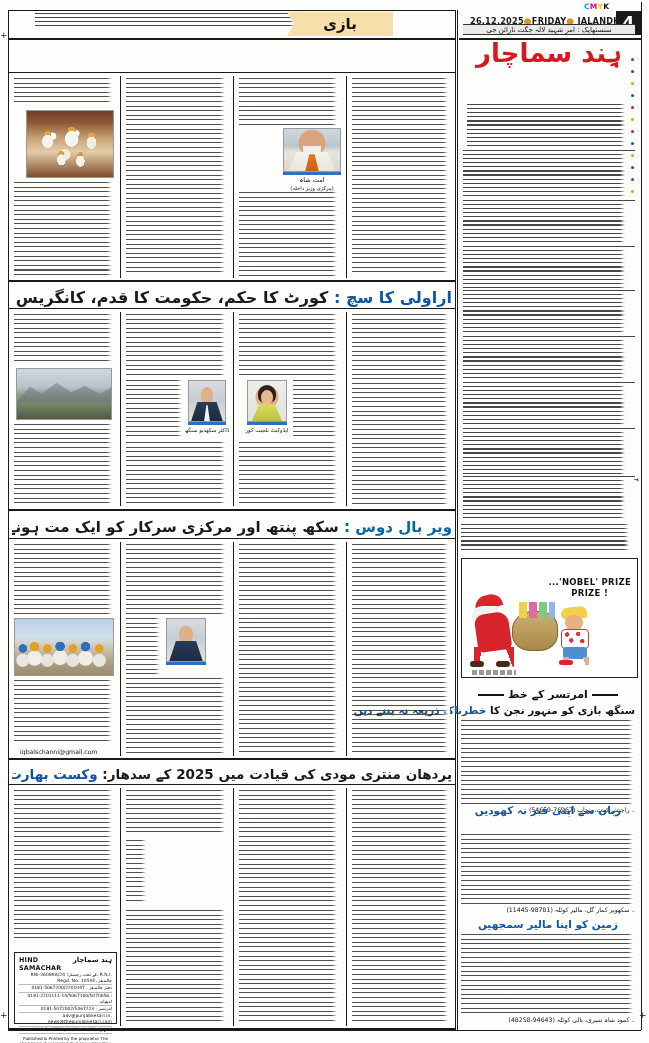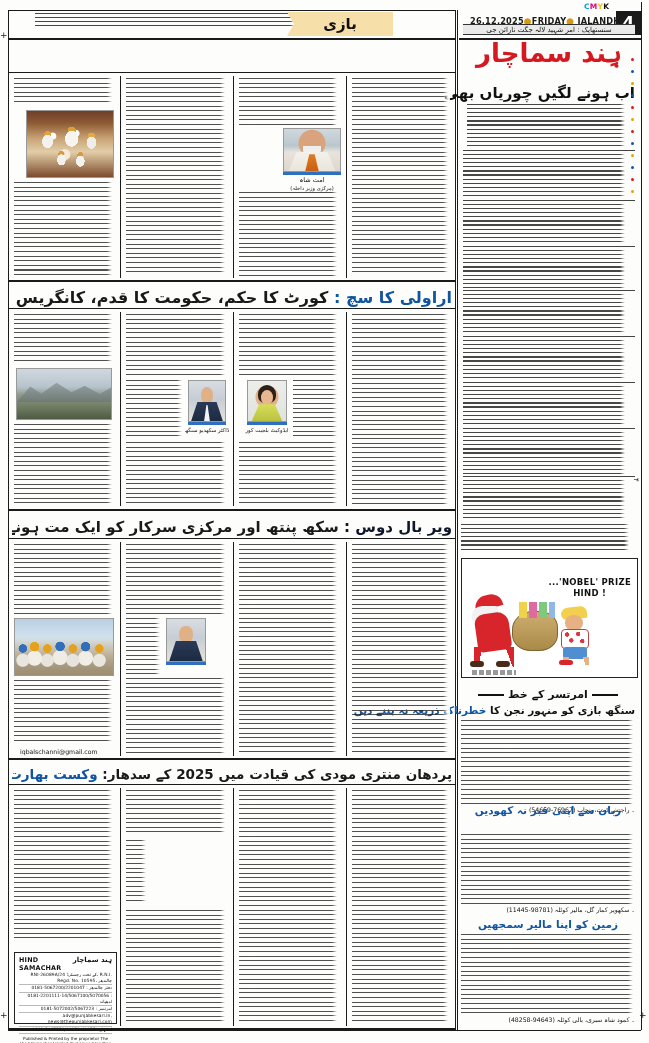--- a/index.html
+++ b/index.html
@@ -90,21 +90,21 @@
     font-family: "DejaVu Sans", sans-serif;
     color: #1055a0;
     font-weight: bold;
     white-space: nowrap;
     overflow: hidden;
   }
   .headline.h-main { font-size: 26px; letter-spacing: .5px; }
   .headline.h-2 { font-size: 16px; color: #1a1a1a; }
   .headline.h-2 .accent { color: #1055a0; }
   .headline.h-3 { font-size: 15px; color: #1a1a1a; }
-  .headline.h-3 .accent { color: #0f172a; }
+  .headline.h-3 .accent { color: #0369a1; }
   .headline.h-4 { font-size: 13.5px; color: #1a1a1a; }
   .headline.h-4 .accent { color: #1055a0; }
 
   
   .kicker-bar {
     position: absolute;
     background: #e9e9e9;
     border-top: .8px solid #333; border-bottom: .8px solid #333;
     direction: rtl; text-align: center;
     font-family: "DejaVu Sans", sans-serif; font-size: 7px; color:#111;
@@ -454,21 +454,20 @@
 
   <div class="colrule-v" style="left:455px; top:10px; height:1020px;"></div>
   <div class="colrule-v" style="left:457.4px; top:10px; height:1020px;"></div>
 
   <div class="kicker-bar" style="left:463px; top:24px; width:172px; height:11px;">
     <span>سنستھاپک : امر شہید لالہ جگت نارائن جی</span>
   </div>
 
   <div class="logo-red" style="left:463px; top:38px; width:172px; height:28px;">ہِند سماچار</div>
 
-  <div class="news-head" style="left:463px; top:84px; width:172px; font-size:15px;">اب ہونے لگیں چوریاں بھی</div>
 
   <div class="ruled dense" style="position:absolute; left:467px; top:104px; width:160px; height:42px;"></div>
   <div class="rule-h hair" style="left:463px; top:150px; width:172px;"></div>
 
   <div class="bullet-col" style="left:631px; top:58px; height:170px;">
     <i></i>
       <i></i>
       <i></i>
       <i></i>
       <i></i>
@@ -497,21 +496,21 @@
   <div class="rule-h hair" style="left:463px; top:476px; width:172px;"></div>
   <div class="ruled dense" style="position:absolute; left:463px; top:480px; width:164px; height:38px;"></div>
 
   <div class="sidestamp" style="left:632px; top:460px; height:22px;">۴</div>
 
   <div class="ruled dense" style="position:absolute; left:461px; top:524px; width:170px; height:26px;"></div>
 
   <div class="cartoon" style="left:461px; top:558px; width:177px; height:120px;padding-left:44px;">
     <div class="bubble">
       <div>...'NOBEL' PRIZE</div>
-      <div>HIND !</div>
+      <div>PRIZE !</div>
     </div>
     <div class="santa">
       <div class="hat"></div>
       <div class="beard"></div>
       <div class="coat"></div>
       <div class="legs"></div>
       <div class="boot1"></div>
       <div class="boot2"></div>
     </div>
     <div class="sack">

